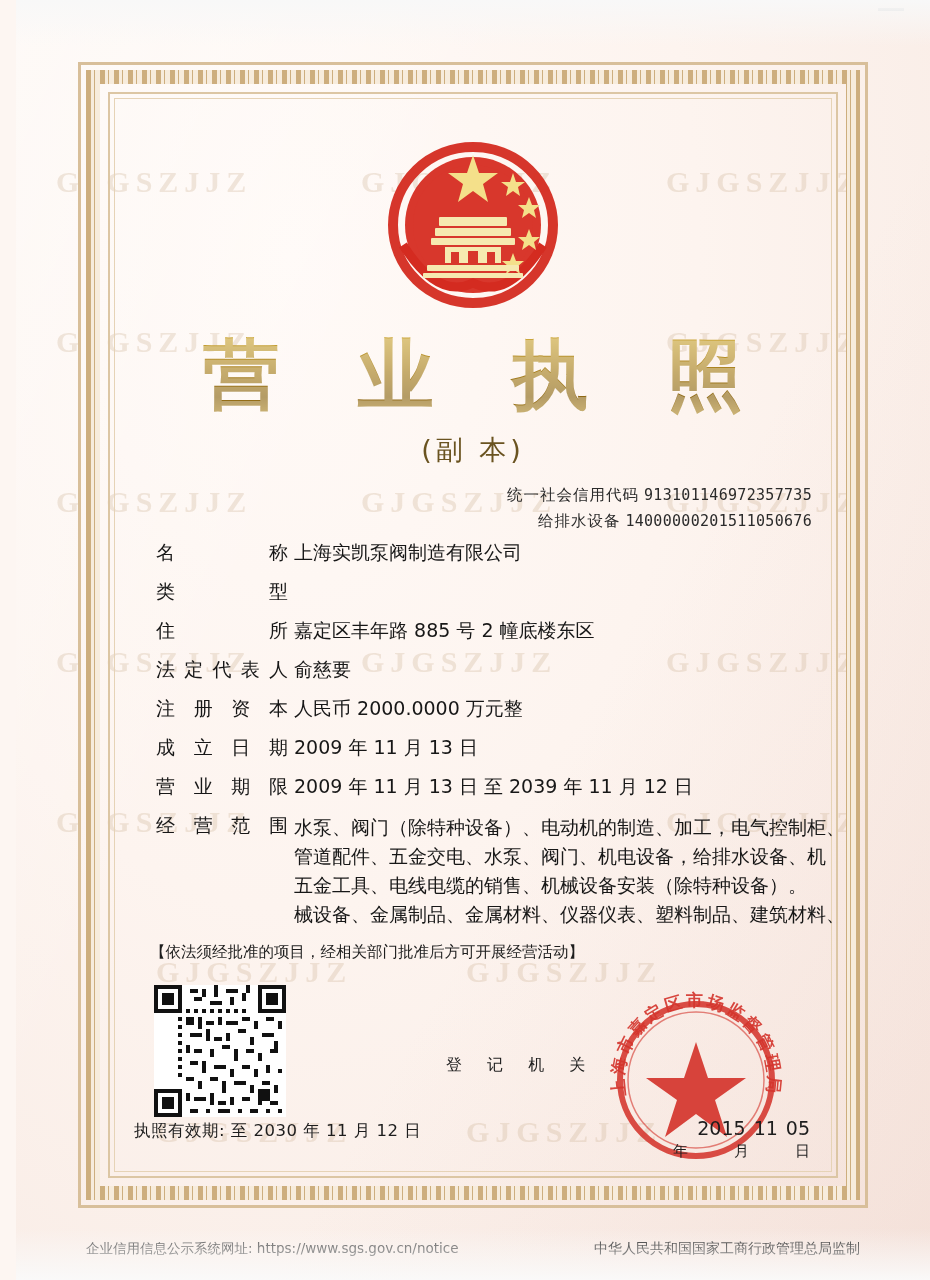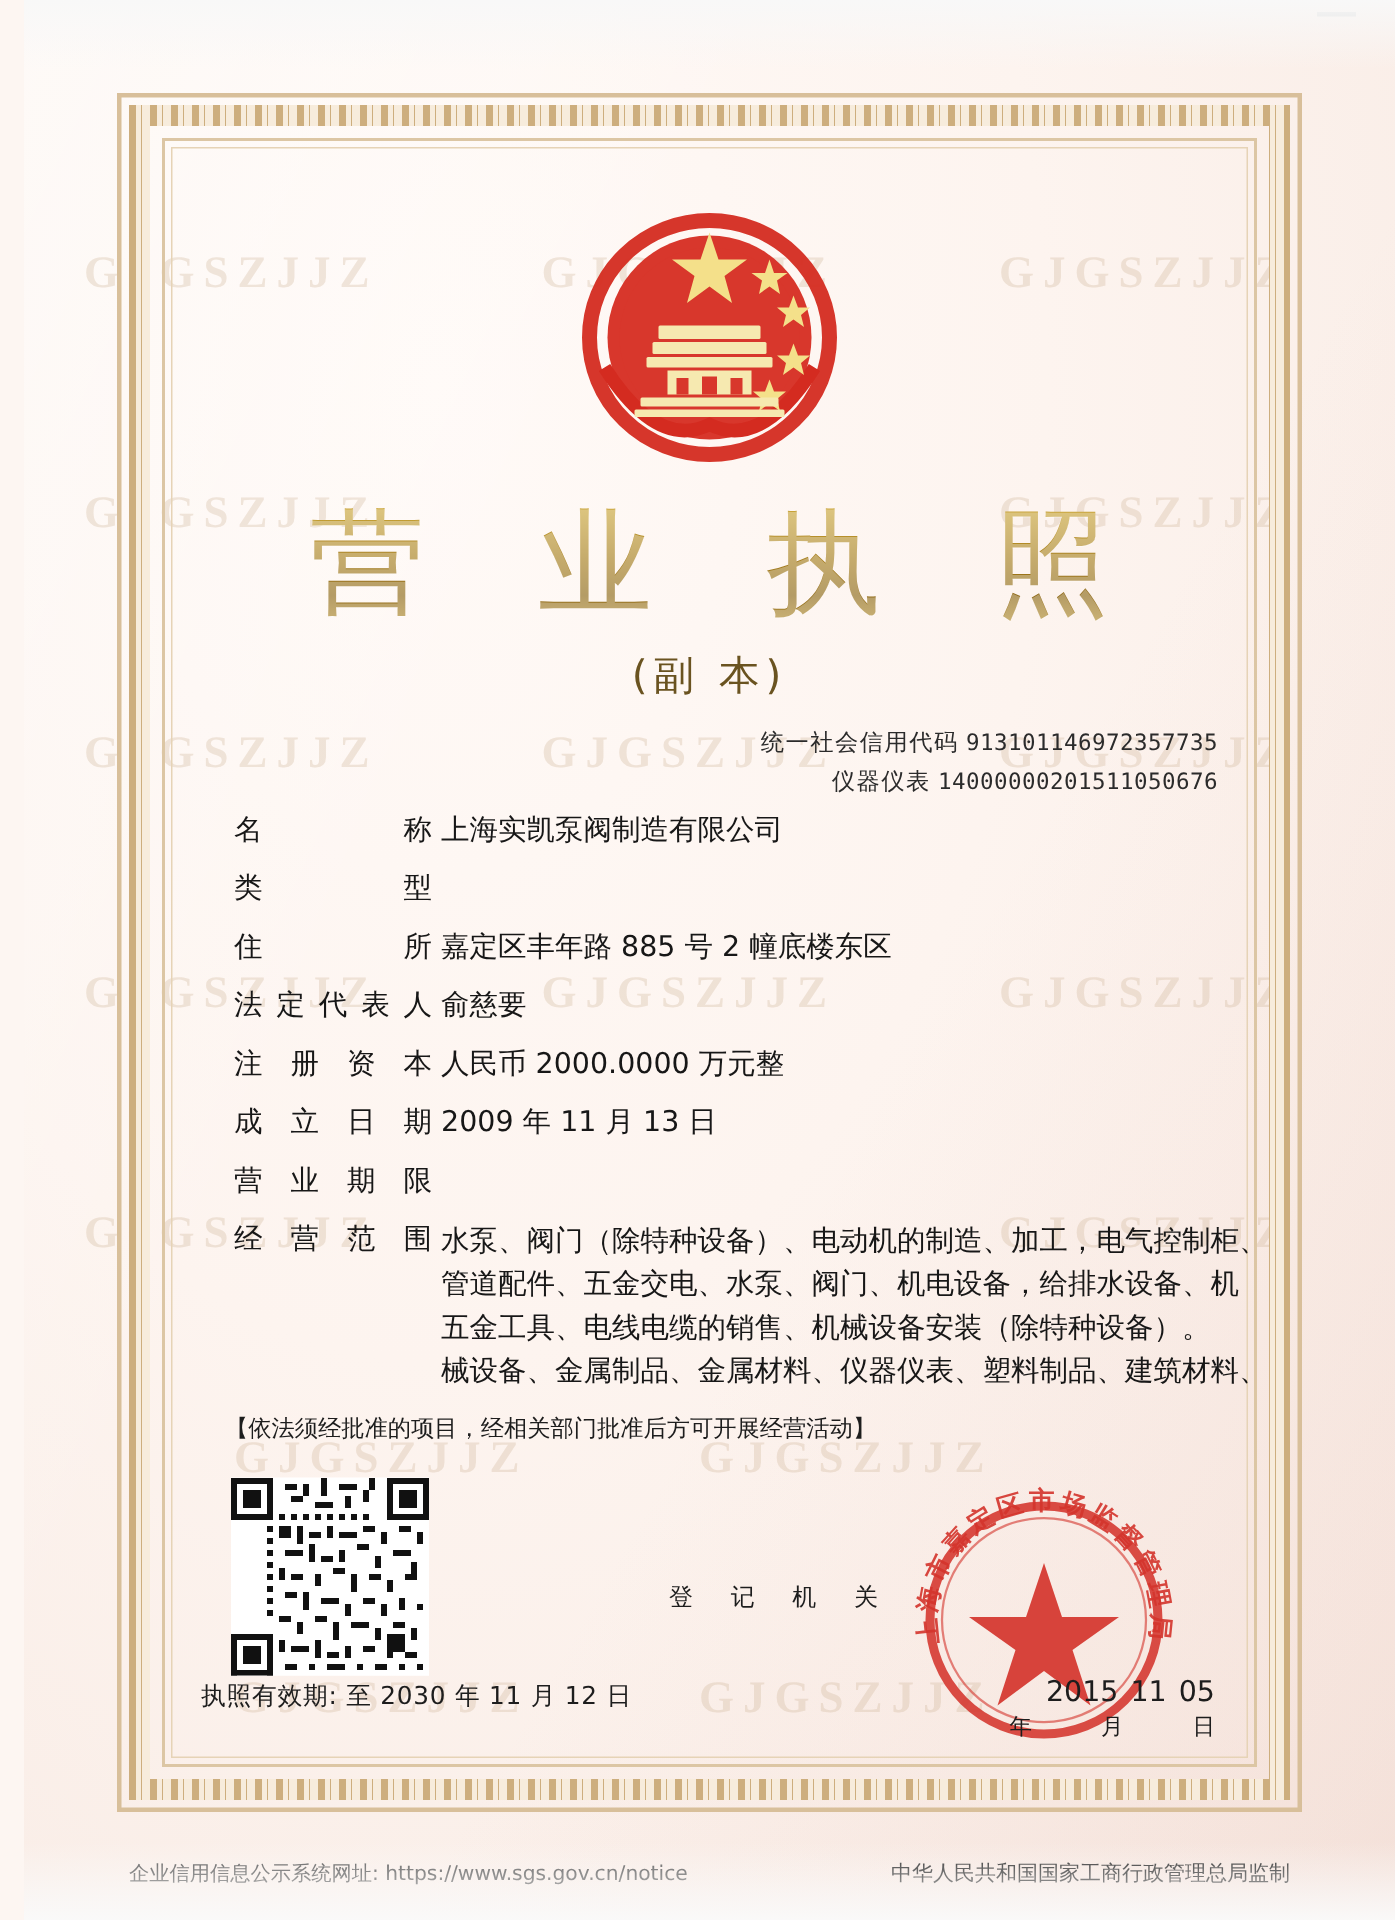--- a/index.html
+++ b/index.html
@@ -72,21 +72,21 @@
     position:absolute;left:50%;top:125px;transform:translateX(-50%);
     width:180px;height:185px;
   }
 
   
   .title{
     position:absolute;left:0;right:0;top:325px;
     text-align:center;
     font-family:"DejaVu Sans","Liberation Sans",sans-serif;
     font-size:76px;
-    font-weight:400;
+    font-weight:700;
     letter-spacing:26px;
     text-indent:26px;
     color:#9a7a1d;
     background:linear-gradient(180deg,#d9b646 0%,#a8801f 45%,#8d6714 70%,#c9a33c 100%);
     -webkit-background-clip:text;background-clip:text;
     -webkit-text-fill-color:transparent;
     text-shadow:0 1px 0 rgba(255,255,255,.35);
   }
   .subtitle{
     position:absolute;left:0;right:0;top:432px;
@@ -257,21 +257,21 @@
 
   <div class="title">营 业 执 照</div>
   <div class="subtitle">(副 本)</div>
 
   <div class="codes">
     <div>
       <span class="lbl">统一社会信用代码</span>
       <span class="val">913101146972357735</span>
     </div>
     <div>
-      <span class="lbl">仪器仪表</span>
+      <span class="lbl">给排水设备</span>
       <span class="val">14000000201511050676</span>
     </div>
   </div>
 
   <div class="fields">
 
     <div class="row">
       <div class="label">
         <span>名</span>
         <span>称</span>
@@ -325,20 +325,21 @@
       <div class="value">2009 年 11 月 13 日</div>
     </div>
 
     <div class="row">
       <div class="label">
         <span>营</span>
         <span>业</span>
         <span>期</span>
         <span>限</span>
       </div>
+      <div class="value">2009 年 11 月 13 日 至 2039 年 11 月 12 日</div>
     </div>
 
     <div class="row" style="margin-top:4px;">
       <div class="label">
         <span>经</span>
         <span>营</span>
         <span>范</span>
         <span>围</span>
       </div>
       <div class="value scope-lines">

